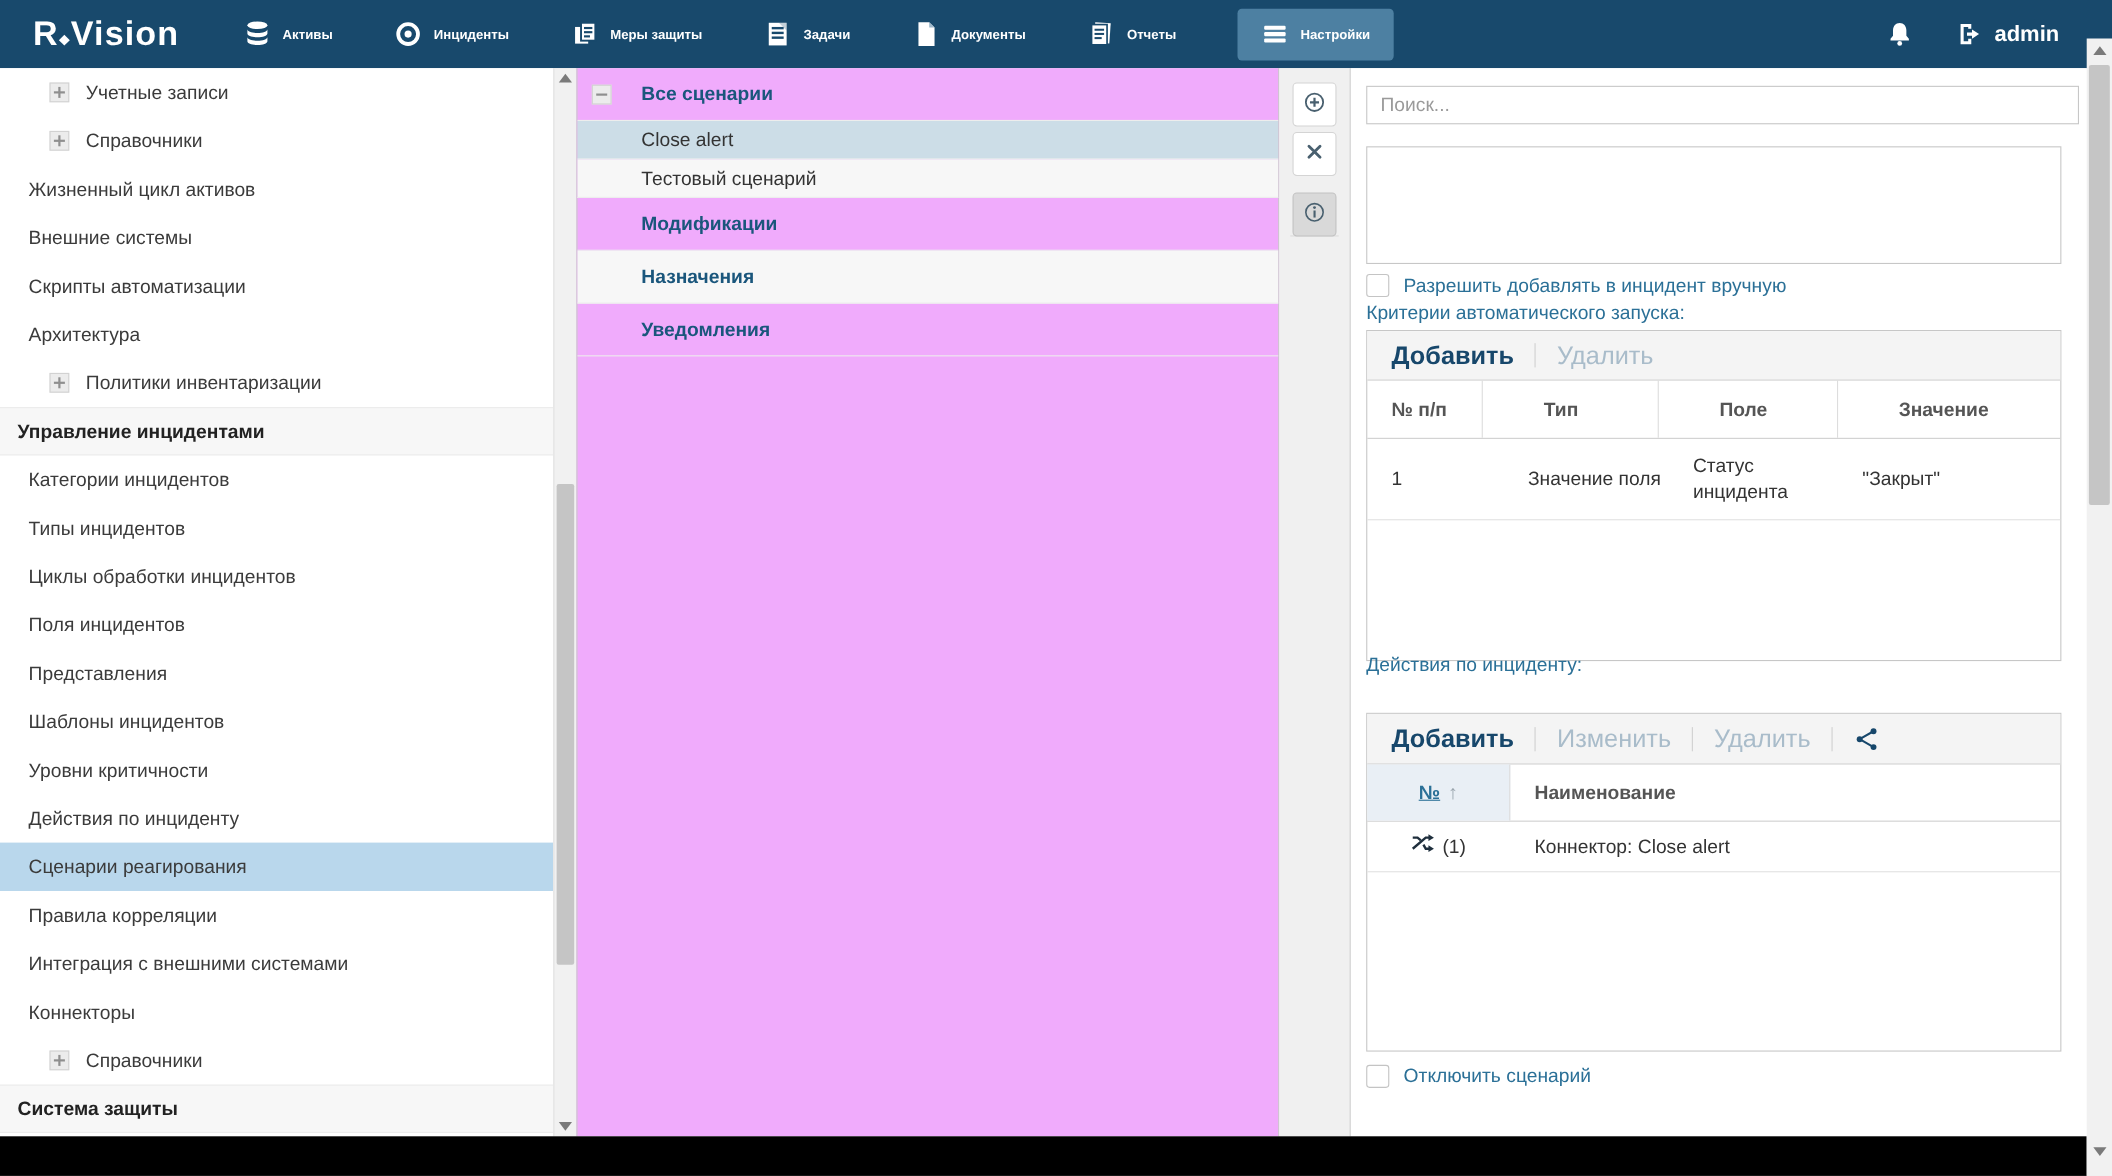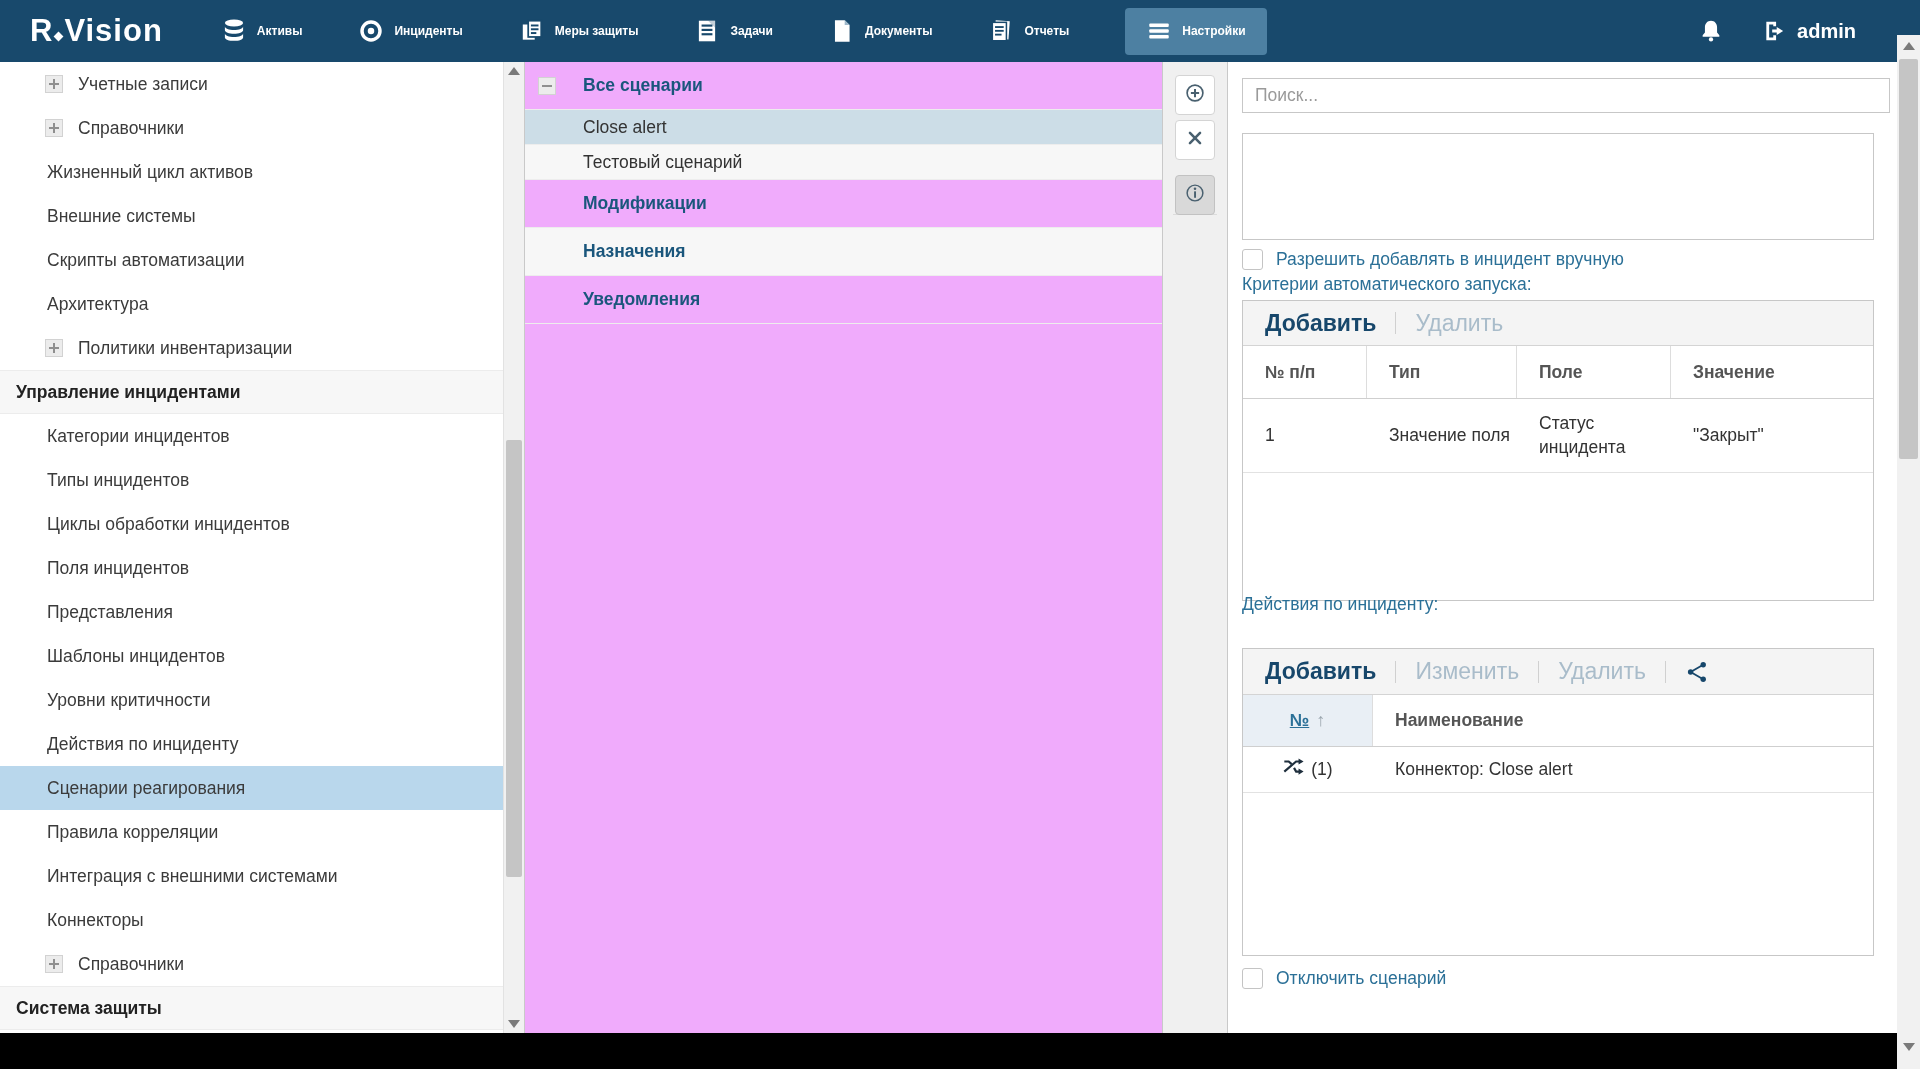--- a/index.html
+++ b/index.html
@@ -17,28 +17,28 @@
     display:flex;align-items:center;padding-left:30px;}
   #logo{display:flex;align-items:center;color:#fff;font-size:31px;font-weight:bold;
     letter-spacing:1px;margin-right:58px;}
   #logo .diamond{width:7px;height:7px;background:#fff;transform:rotate(45deg);margin:10px 2px 0 2px;}
   #nav-items{display:flex;align-items:center;gap:56px;height:62px;}
   .nav-item{display:flex;align-items:center;gap:10px;color:#fff;font-size:12px;font-weight:bold;
     height:62px;cursor:pointer;white-space:nowrap;}
   .nav-item.active{background:var(--active-tab);border-radius:4px;height:47px;padding:0 21px;}
   .nav-item .icon, #nav-right .icon{display:inline-flex;width:26px;height:26px;}
   .nav-item .icon svg,#nav-right .icon svg{width:100%;height:100%;}
-  #nav-right{margin-left:auto;display:flex;align-items:center;gap:38px;margin-right:64px;}
+  #nav-right{margin-left:auto;display:flex;align-items:center;gap:38px;margin-right:48px;}
   #user-box{display:flex;align-items:center;gap:9px;color:#fff;font-size:20px;font-weight:bold;cursor:pointer;}
   #bell-btn{cursor:pointer;display:inline-flex;width:26px;height:26px;}
 
   
   #sidebar{position:absolute;left:0;top:62px;width:503px;height:971px;background:#fff;overflow:hidden;}
   .side-item{position:relative;height:44px;display:flex;align-items:center;font-size:17.5px;
-    color:#3b3b3b;cursor:pointer;padding-left:47px;}
+    color:#3b3b3b;cursor:pointer;padding-left:26px;}
   .side-item .lbl{white-space:nowrap;}
   .side-item.has-exp{padding-left:78px;}
   .side-item.section{padding-left:16px;font-weight:bold;color:#222;background:var(--stripe);
     border-top:1px solid #ececec;border-bottom:1px solid #ececec;cursor:default;}
   .side-item.selected{background:var(--sel-side);}
   .expander{position:absolute;left:45px;top:50%;transform:translateY(-50%);width:18px;height:18px;
     background:#ececec;border:1px solid #d2d2d2;display:flex;align-items:center;justify-content:center;cursor:pointer;}
   .expander:before{content:"";width:10px;height:2px;background:#8f8f8f;}
   .expander.plus:after{content:"";position:absolute;width:2px;height:10px;background:#8f8f8f;}
   .tree-exp{position:absolute;left:13px;top:50%;transform:translateY(-50%);width:18px;height:18px;
@@ -94,21 +94,21 @@
   .gt-icon svg{width:100%;height:100%;}
   .grid-head{display:flex;border-bottom:1px solid #cfcfcf;}
   .gh-cell{display:flex;align-items:center;padding-left:22px;font-weight:bold;color:var(--hdr);
     font-size:17.5px;border-right:1px solid #ddd;cursor:pointer;}
   .gh-cell:last-child{border-right:none;}
   .grid-row{display:flex;border-bottom:1px solid #e2e2e2;}
   .gr-cell{display:flex;align-items:center;padding-left:22px;font-size:17.5px;color:#333;line-height:1.35;}
 
   #criteria-grid{top:238px;height:301px;}
   #criteria-grid .grid-toolbar{height:45px;}
-  #criteria-grid .grid-head{height:53px;}
+  #criteria-grid .grid-head{height:53px;gap:33px;}
   #criteria-grid .grid-row{height:74px;}
 
   #actions-grid{top:586px;height:308px;}
   #actions-grid .grid-toolbar{height:46px;}
   #actions-grid .grid-head{height:52px;}
   #actions-grid .grid-row{height:46px;}
   .num-hdr{justify-content:center;padding-left:0 !important;background:#e9eff5;}
   .num-hdr .num-link{color:var(--blue);text-decoration:underline;font-weight:bold;}
   .sort-arrow{color:#9aa5ad;font-weight:bold;margin-left:7px;font-size:18px;}
   .num-cell{justify-content:center;padding-left:0 !important;gap:7px;}

